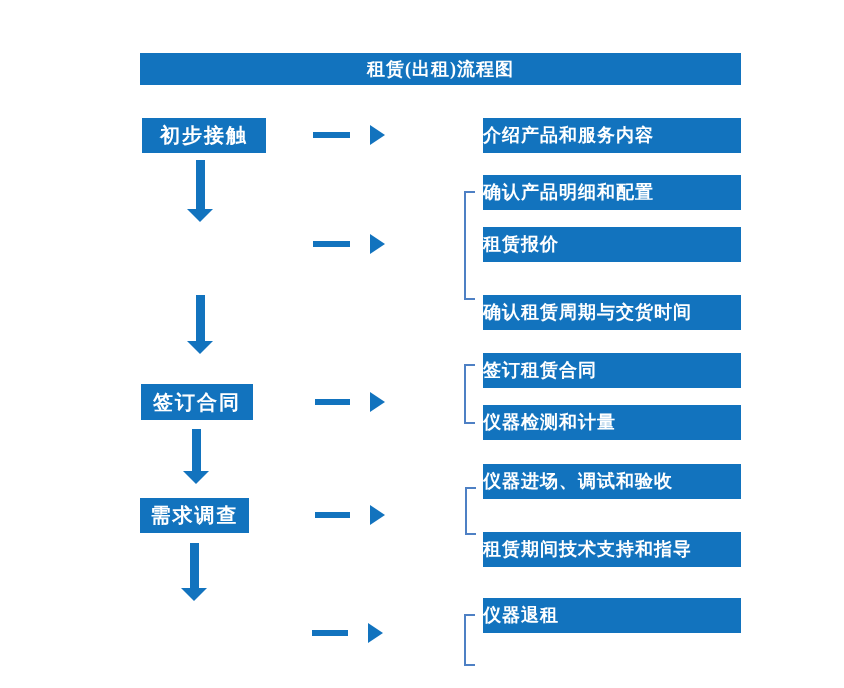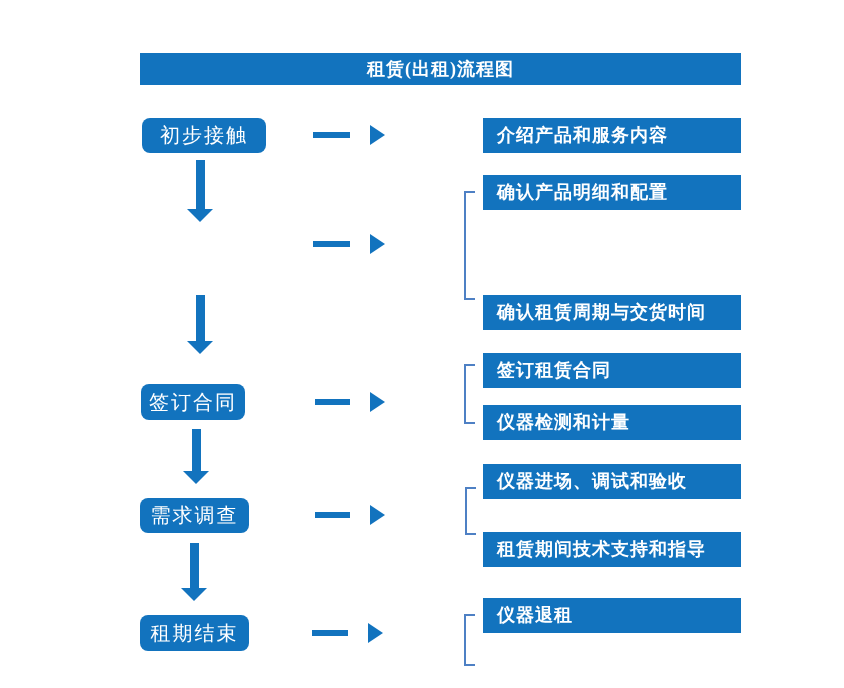--- a/index.html
+++ b/index.html
@@ -19,29 +19,29 @@
   }
   .title{
     position:absolute;left:100px;top:13px;width:601px;height:32px;
     background:var(--blue);color:var(--txt);
     font-size:18px;font-weight:bold;
     text-align:center;line-height:32px;letter-spacing:1px;
   }
   .step{
     position:absolute;
     background:var(--blue);color:var(--txt);
-    font-size:20px;font-weight:normal;
+    font-size:20px;font-weight:bold;
     text-align:center;letter-spacing:2px;
-    display:flex;align-items:center;justify-content:center;border-radius:8px;
+    display:flex;align-items:center;justify-content:center;
   }
   .out{
     position:absolute;left:443px;width:258px;height:35px;
     background:var(--blue);color:var(--txt);
     font-size:18px;font-weight:bold;letter-spacing:1px;
-    line-height:35px;padding-left:14px;
+    line-height:35px;
     white-space:nowrap;overflow:hidden;
   }
   .v-arrow{position:absolute;width:26px;}
   .v-arrow .shaft{margin:0 auto;width:9px;height:calc(100% - 13px);background:var(--blue);}
   .v-arrow .head{width:0;height:0;margin:0 auto;
     border-left:13px solid transparent;border-right:13px solid transparent;
     border-top:13px solid var(--blue);}
   .h-arrow{position:absolute;height:20px;display:flex;align-items:center;}
   .h-arrow .shaft{height:6px;flex:1;background:var(--blue);}
   .h-arrow .head{width:0;height:0;
@@ -55,23 +55,22 @@
   }
 </style>
 </head>
 <body>
 
 <div class="canvas">
 
   <div class="title">租赁(出租)流程图</div>
 
   <div class="step" style="left:102px;top:78px;width:124px;height:35px">初步接触</div>
-  <div class="step" style="left:101px;top:344px;width:104px;height:36px">签订合同</div>
+  <div class="step" style="left:101px;top:344px;width:112px;height:36px">签订合同</div>
   <div class="step" style="left:100px;top:458px;width:109px;height:35px">需求调查</div>
-  <div class="step" style="left:100px;top:575px;width:109px;height:36px">租期结束</div>
 
   <div class="v-arrow" style="left:147px;top:120px;height:62px">
     <div class="shaft"></div>
     <div class="head"></div>
   </div>
   <div class="v-arrow" style="left:147px;top:255px;height:59px">
     <div class="shaft"></div>
     <div class="head"></div>
   </div>
   <div class="v-arrow" style="left:143px;top:389px;height:55px">
@@ -104,20 +103,21 @@
     <div class="head"></div>
   </div>
 
   <div class="bracket" style="left:424px;top:151px;height:109px"></div>
   <div class="bracket" style="left:424px;top:324px;height:60px"></div>
   <div class="bracket" style="left:425px;top:447px;height:48px"></div>
   <div class="bracket" style="left:424px;top:574px;height:52px"></div>
 
   <div class="out" style="top:78px">介绍产品和服务内容</div>
   <div class="out" style="top:135px">确认产品明细和配置</div>
+  <div class="out" style="top:187px">租赁报价</div>
   <div class="out" style="top:255px">确认租赁周期与交货时间</div>
   <div class="out" style="top:313px">签订租赁合同</div>
   <div class="out" style="top:365px">仪器检测和计量</div>
   <div class="out" style="top:492px">租赁期间技术支持和指导</div>
   <div class="out" style="top:424px">仪器进场、调试和验收</div>
   <div class="out" style="top:558px">仪器退租</div>
 
 </div>
 
 </body></html>

